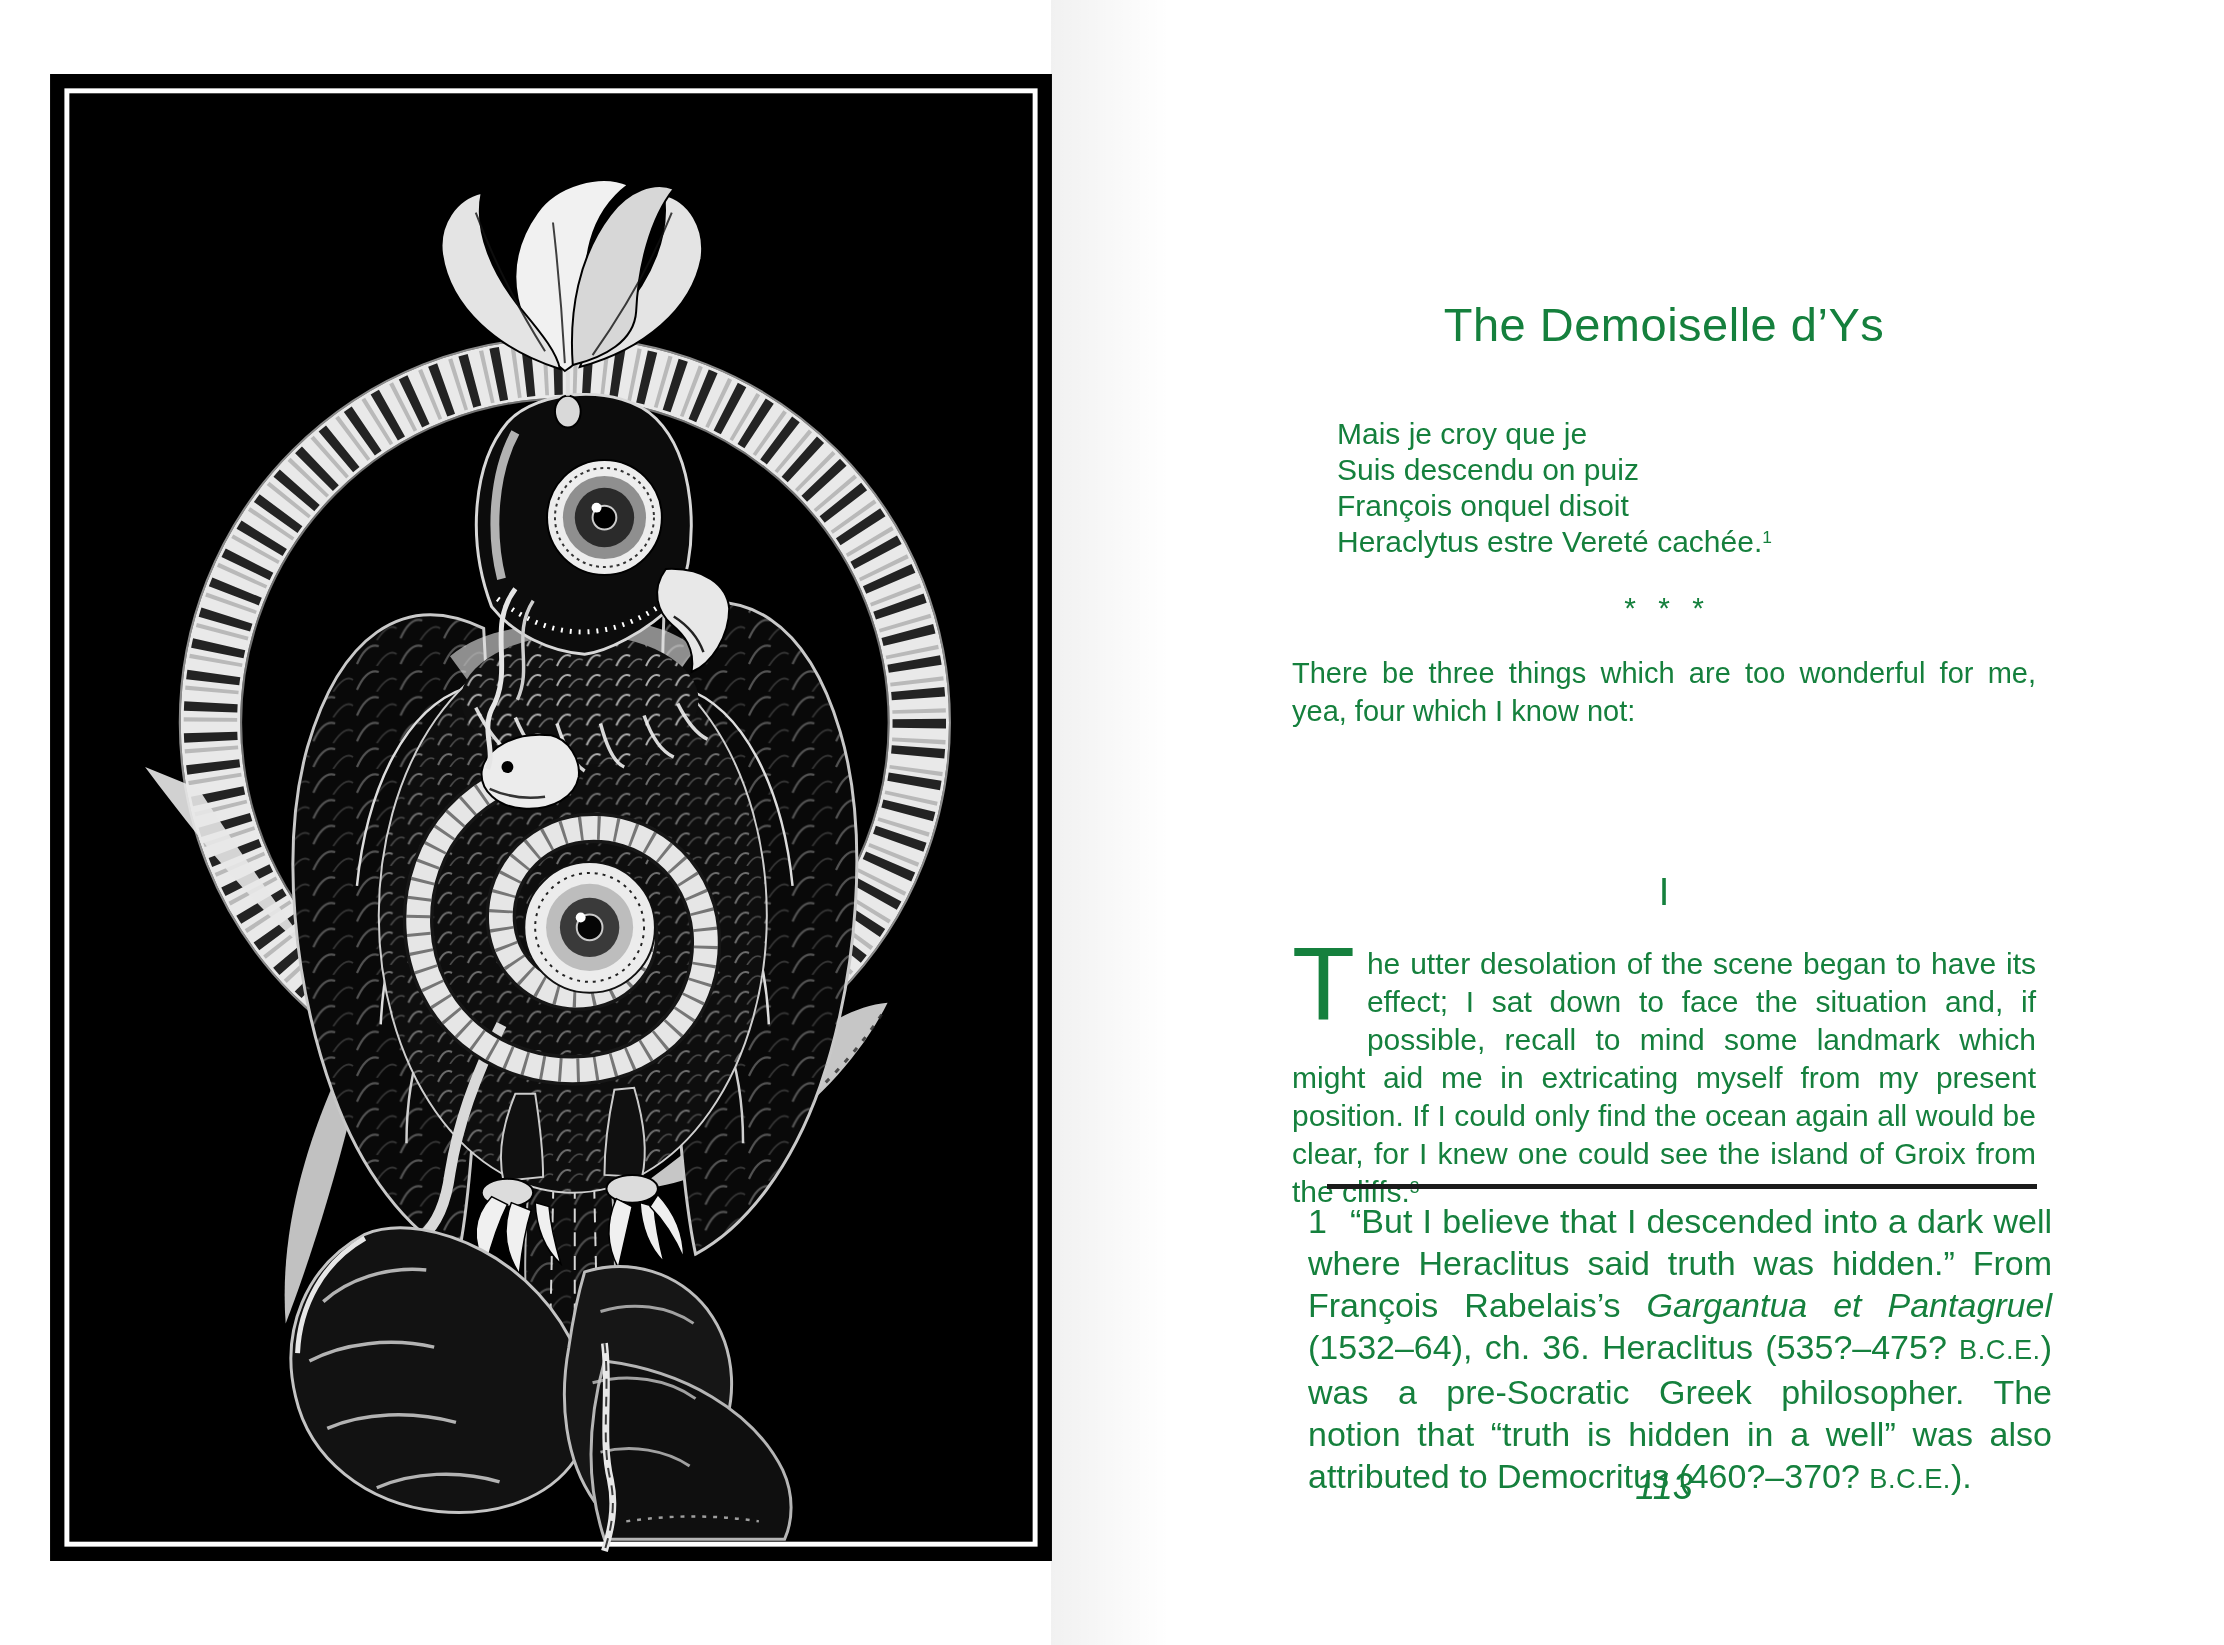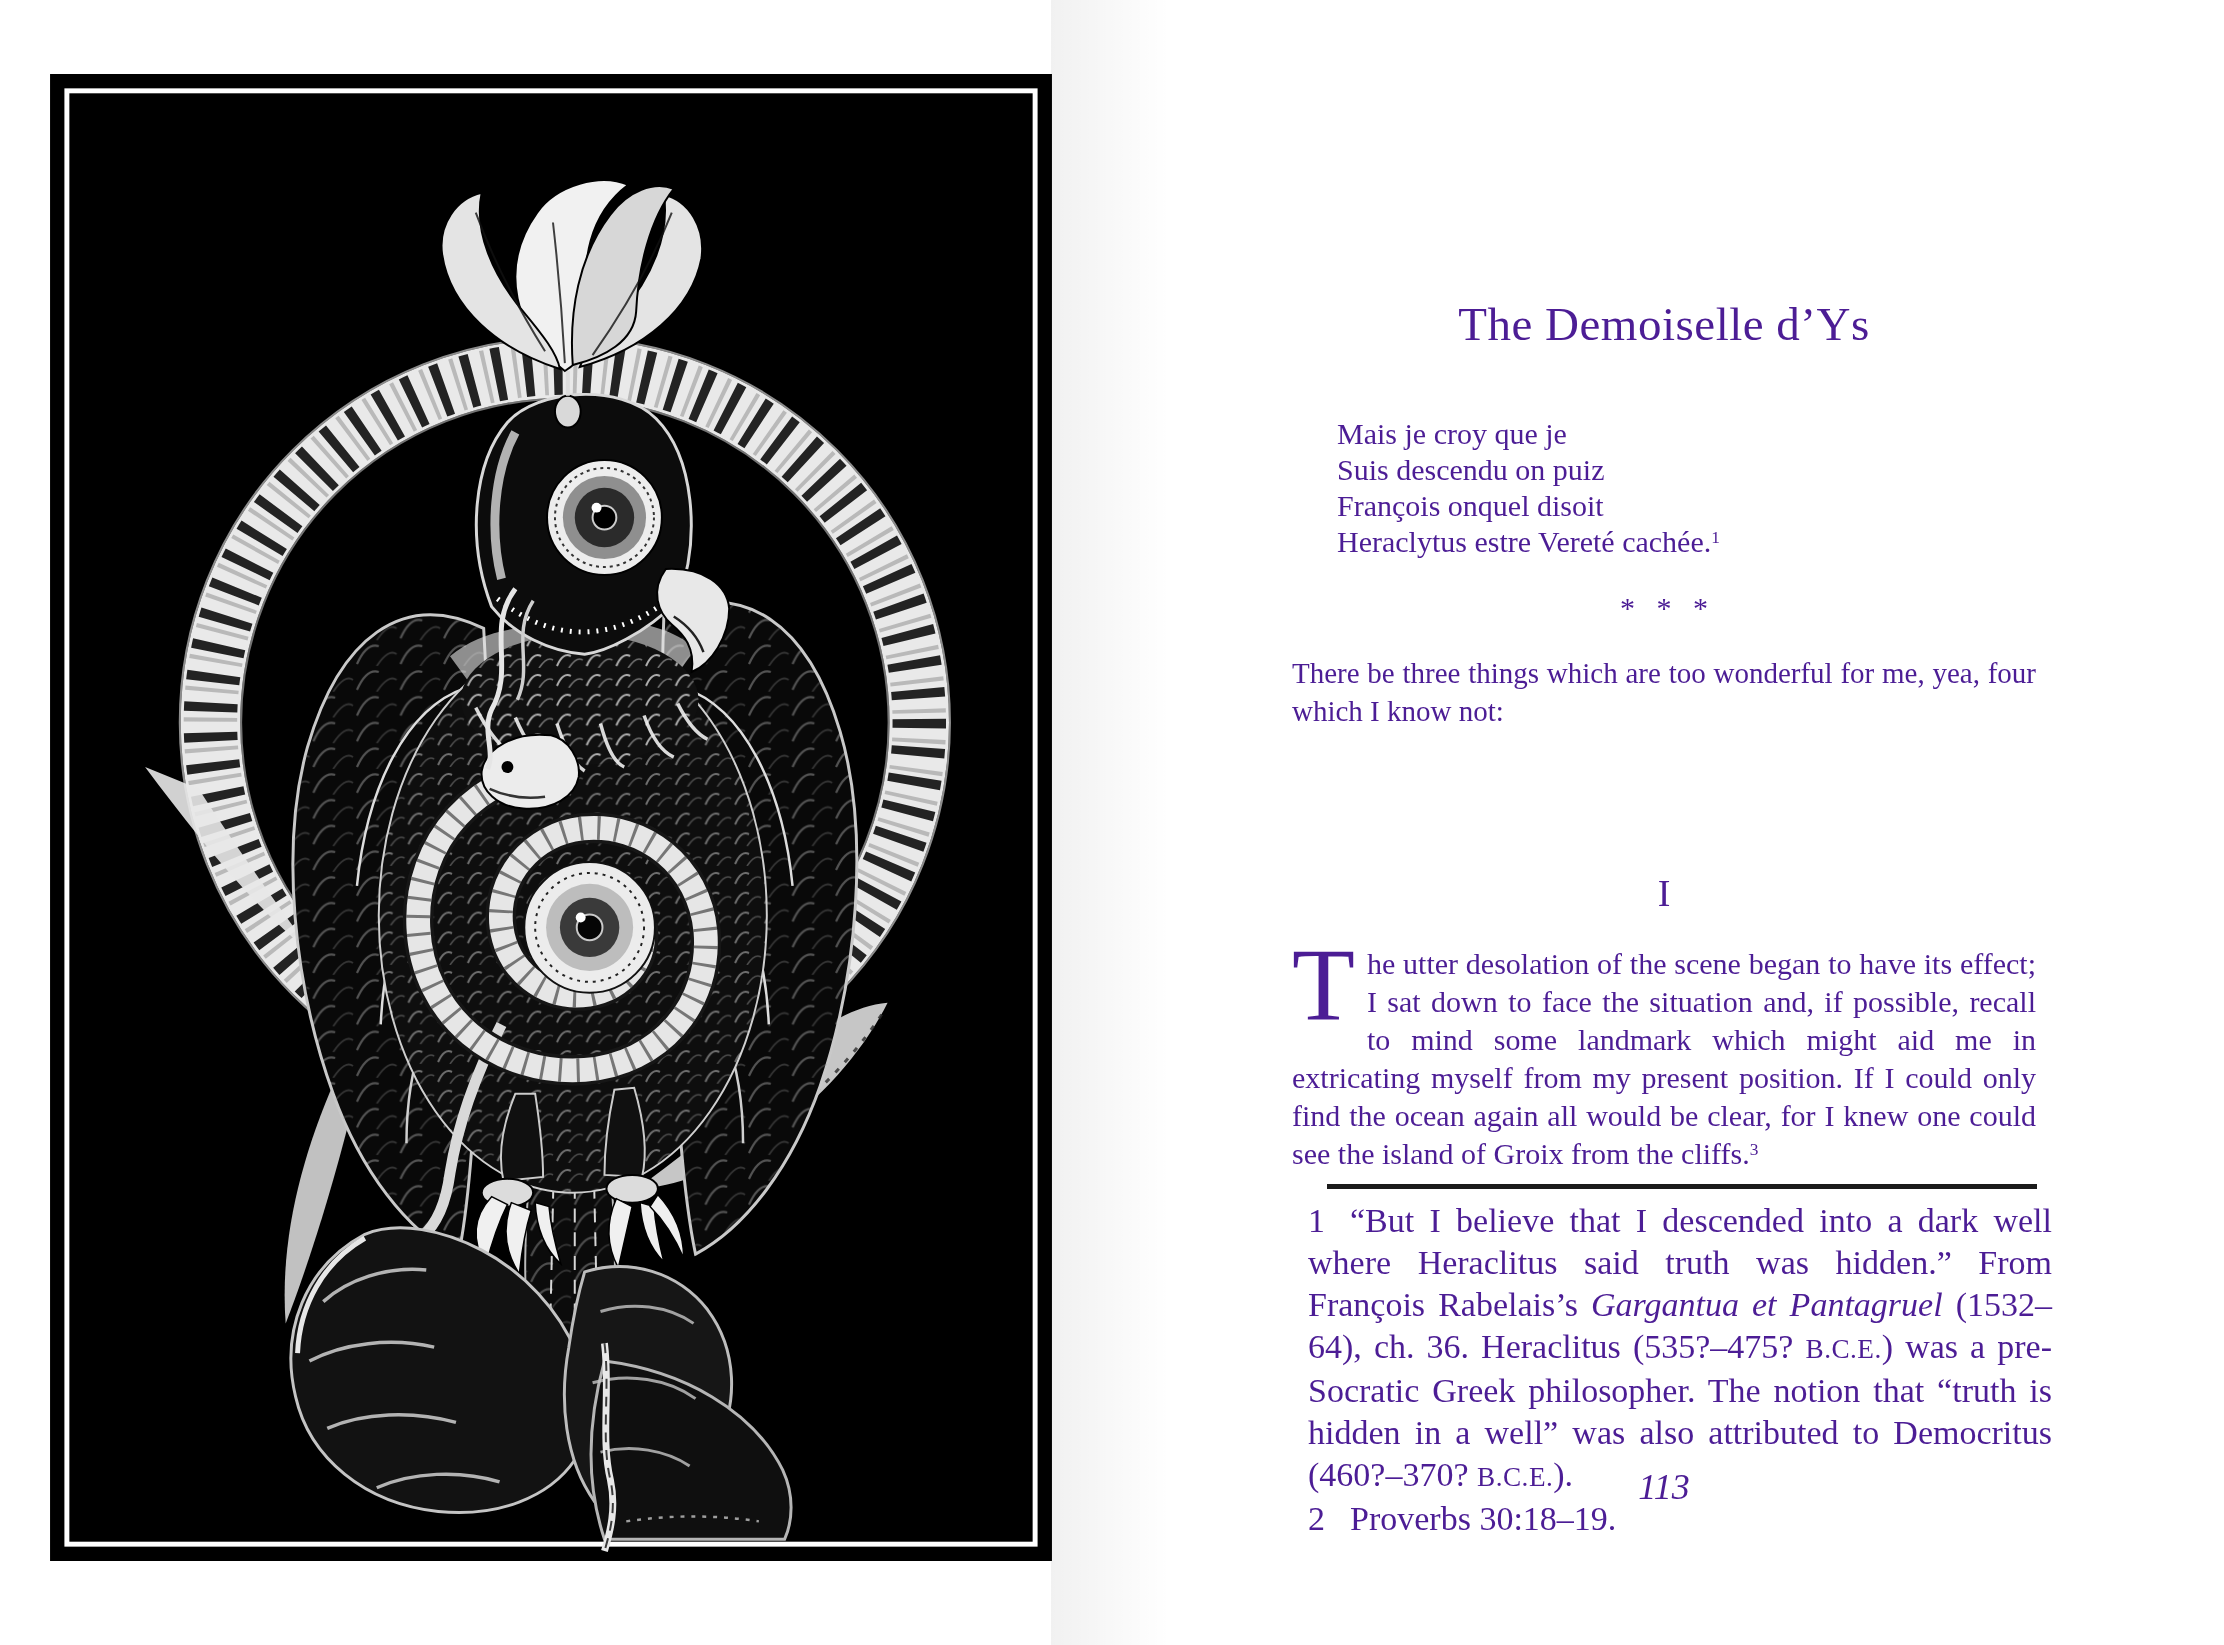--- a/index.html
+++ b/index.html
@@ -1,19 +1,19 @@
 <!DOCTYPE html>
 <html><head>
 <meta charset="utf-8">
 <style>
   html,body{margin:0;padding:0;background:#ffffff;}
   #stage{
     position:relative;width:2225px;height:1645px;overflow:hidden;
-    background:#ffffff;color:#4c1d95;
-    font-family:Liberation Serif, serif;
+    background:#ffffff;color:#15803d;
+    font-family:Liberation Sans, sans-serif;
     -webkit-font-smoothing:antialiased;
   }
   
   .plate{position:absolute;left:50px;top:74px;width:1002px;height:1487px;}
   .plate svg{display:block;width:100%;height:100%;}
   .gutter{position:absolute;left:1051px;top:0;width:119px;height:1645px;
     background:linear-gradient(to right, rgba(0,0,0,0.055), rgba(0,0,0,0));}
   
   .textcol{position:absolute;left:1292px;top:0;width:744px;height:1645px;}
   .title{position:absolute;top:299px;left:0;width:100%;text-align:center;
@@ -210,21 +210,18 @@
     <div class="opening">
       <span class="dropcap">T</span><span><span>he utter desolation of the scene began to have its effect; I sat down to face the situation and, if possible, recall to mind some landmark which might aid me in extricating myself from my present position. If I could only find the ocean again all would be clear, for I knew one could see the island of Groix from the cliffs.</span><span class="seg-sup">3</span></span>
     </div>
 
     <div class="rule"></div>
 
     <div class="footnotes">
       <div class="footnote">
         <span class="fn-num">1</span><span class="fn-body"><span>“But I believe that I descended into a dark well where Heraclitus said truth was hidden.” From François Rabelais’s </span><span class="seg-i">Gargantua et Pantagruel</span><span> (1532–64), ch. 36. Heraclitus (535?–475? </span><span class="seg-sc">B.C.E.</span><span>) was a pre-Socratic Greek philosopher. The notion that “truth is hidden in a well” was also attributed to Democritus (460?–370? </span><span class="seg-sc">B.C.E.</span><span>).</span></span>
       </div>
-      <div class="footnote">
-        <span class="fn-num">2</span><span class="fn-body"><span>Proverbs 30:18–19.</span></span>
-      </div>
     </div>
 
     <div class="pagenum">113</div>
   </div>
 </div>
 
 
 </body></html>

